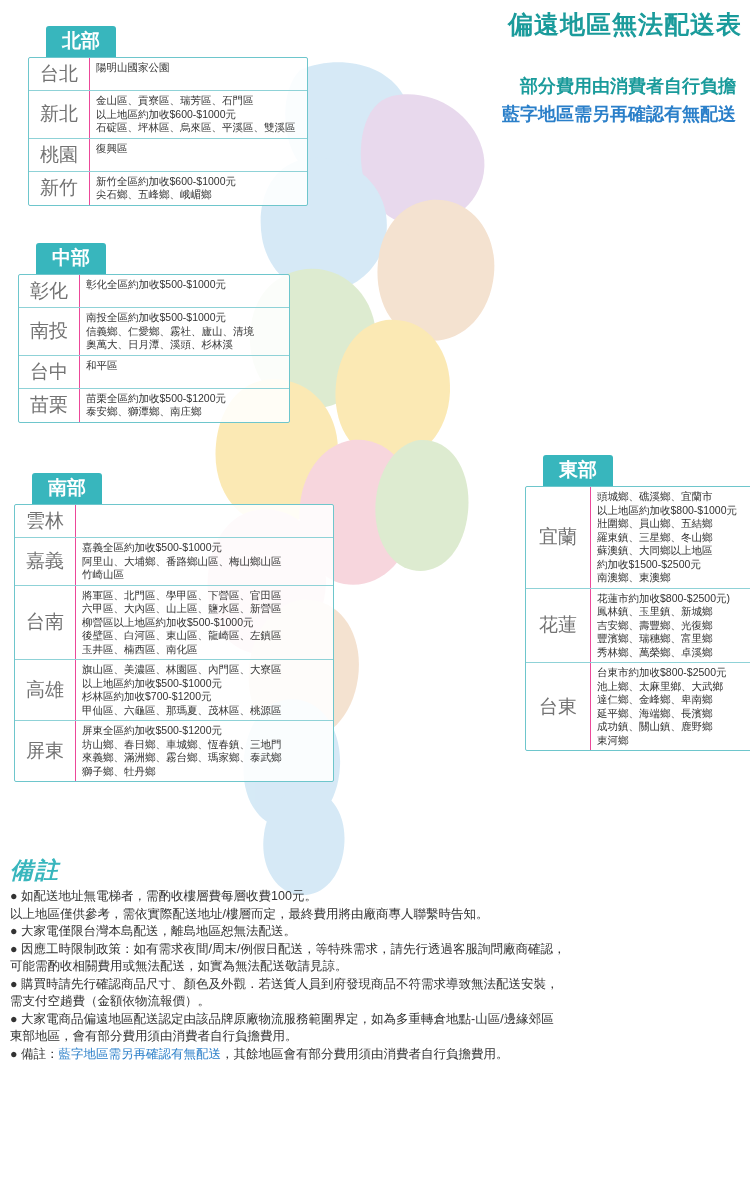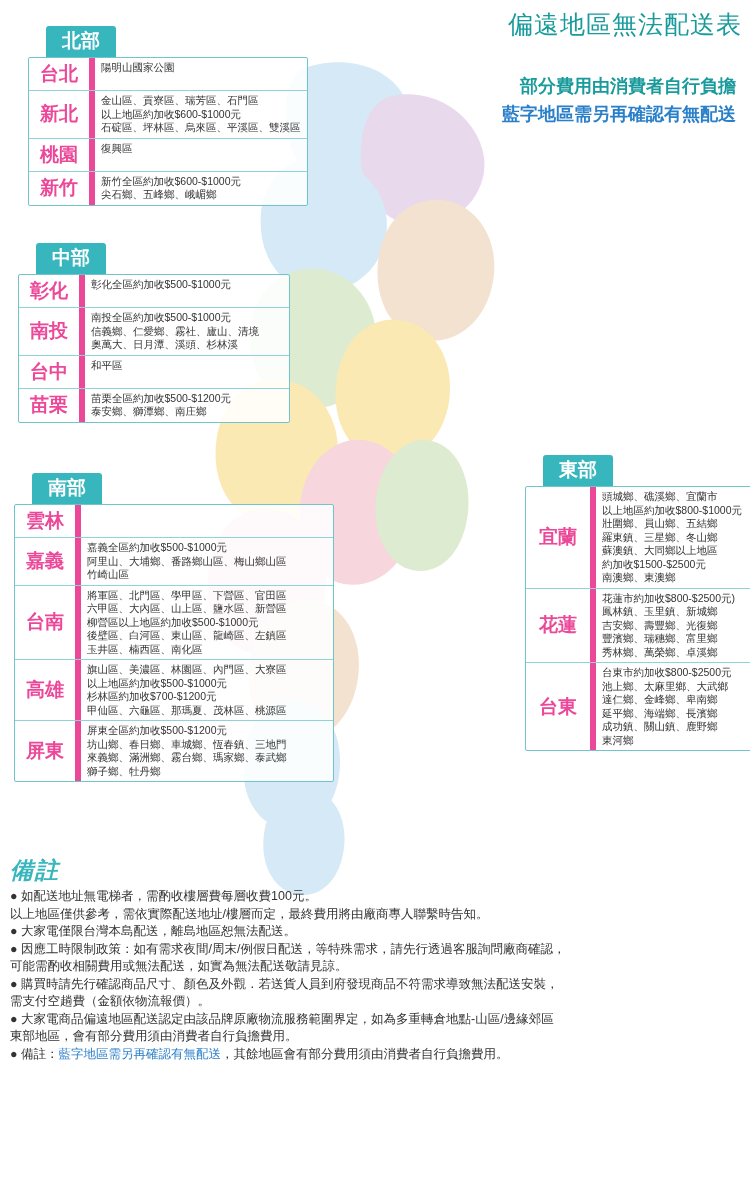--- a/index.html
+++ b/index.html
@@ -7,21 +7,21 @@
     width:750px;height:1180px;position:relative;overflow:hidden;
     background:#ffffff;
     font-family:"Liberation Sans","DejaVu Sans",sans-serif;
     color:#333;
   }
   
   #map{position:absolute;left:0;top:0;width:750px;height:1180px;z-index:0;}
   
   .title{
     position:absolute;right:8px;top:8px;z-index:5;
-    font-size:25px;font-weight:normal;color:#1a9b9b;letter-spacing:1px;
+    font-size:25px;font-weight:bold;color:#1a9b9b;letter-spacing:1px;
   }
   .subtitle1{
     position:absolute;right:14px;top:74px;z-index:5;
     font-size:18px;font-weight:bold;color:#1a9b9b;
   }
   .subtitle2{
     position:absolute;right:14px;top:102px;z-index:5;
     font-size:18px;font-weight:bold;color:#2a7fc9;
   }
   
@@ -38,22 +38,22 @@
     border-radius:2px;
   }
   .row{
     display:flex;align-items:stretch;
     border-bottom:1px solid #8fd2d7;
   }
   .row:last-child{border-bottom:none;}
   .city{
     flex:0 0 auto;width:56px;
     display:flex;align-items:center;justify-content:center;
-    font-size:19px;font-weight:bold;color:#ec4899;
-    border-right:6px solid #ec4899;
+    font-size:19px;font-weight:normal;color:#737373;
+    border-right:1px solid #ec4899;
     padding:3px 2px;
   }
   .city.wide{width:60px;}
   .detail{
     flex:1 1 auto;padding:3px 5px 3px 6px;
     font-size:10.5px;line-height:13.5px;color:#333;
   }
   
   .notes{position:absolute;left:10px;top:855px;width:730px;z-index:6;}
   .notes-title{

